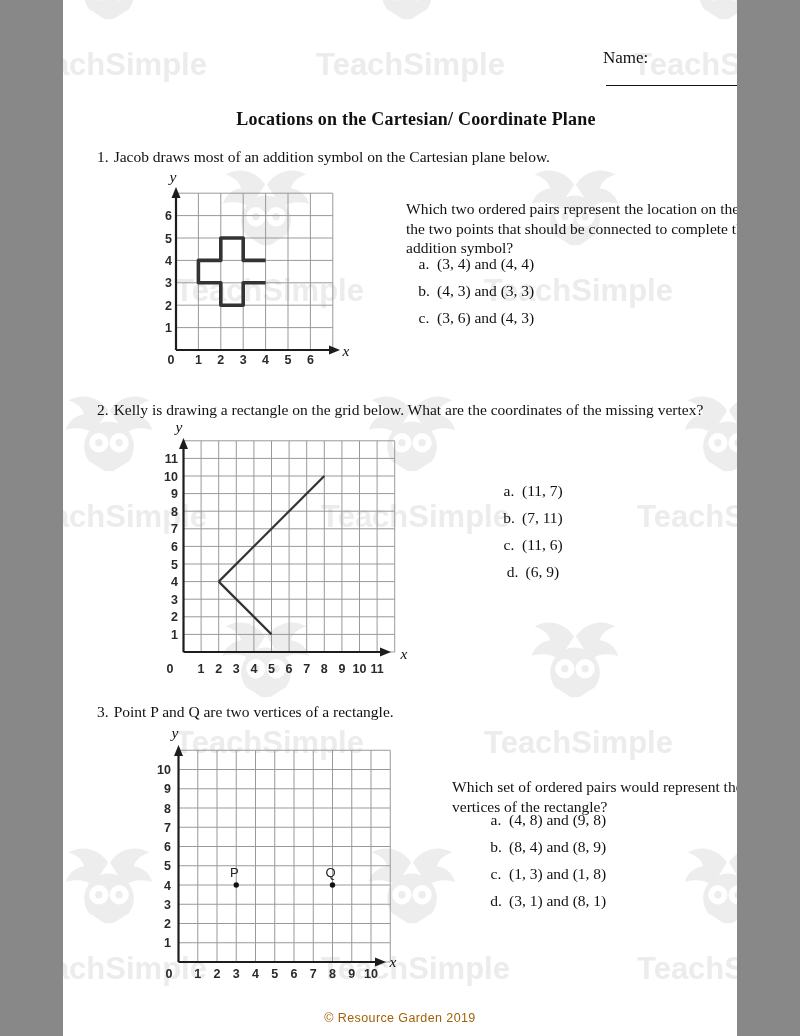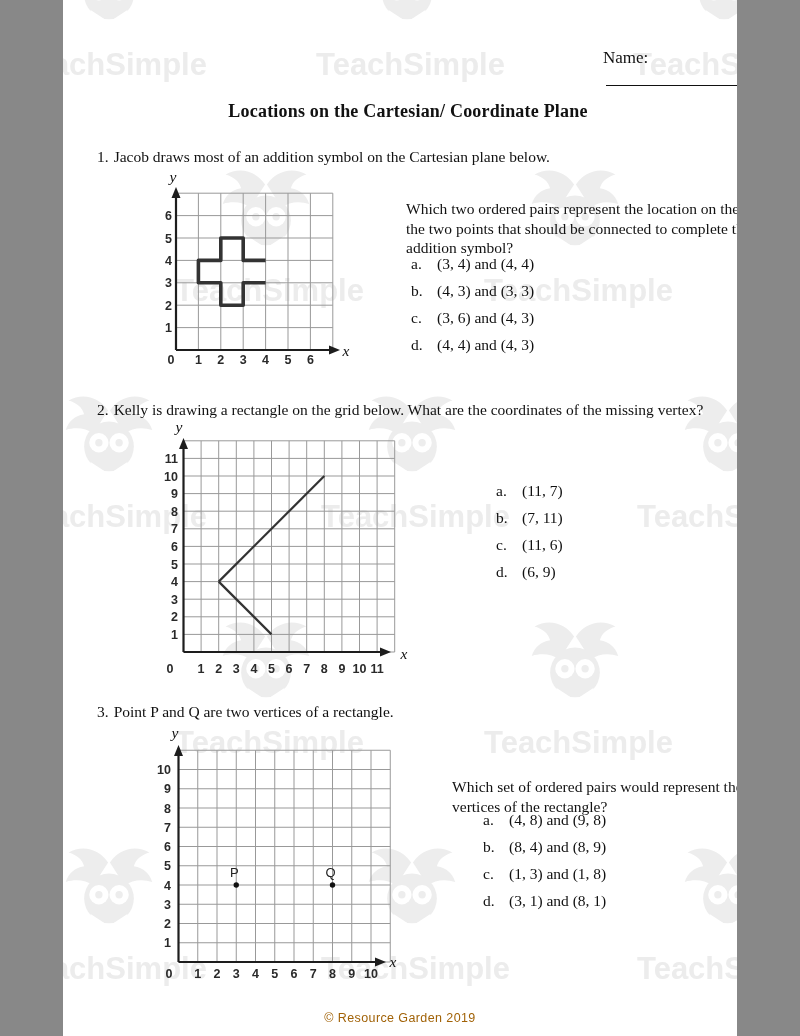--- a/index.html
+++ b/index.html
@@ -15,27 +15,27 @@
     font-weight:bold; font-size:31px; letter-spacing:0px;
     color:#ececec; white-space:nowrap; user-select:none;
   }
   .wm-owl{position:absolute; width:92px; height:92px;}
   
   .content{position:absolute; inset:0; z-index:1;}
   .name-row{position:absolute; left:540px; top:48px; font-size:17px;}
   .name-line{display:inline-block; width:162px; border-bottom:1.4px solid #111; height:17px; margin-left:3px;}
   .title{
     position:absolute; top:93px; left:0; width:100%; text-align:center;
-    font-size:18px; font-weight:bold; letter-spacing:0.2px; margin:8px;
+    font-size:18px; font-weight:bold; letter-spacing:0.2px; margin:16px;
   }
   .intro{position:absolute; left:30px; font-size:15.5px; margin:4px; white-space:nowrap;}
   .intro .qnum{margin-right:5px;}
   .prompt{position:absolute; font-size:15.5px; line-height:19.5px; margin:16px;}
   .options{position:absolute;}
-  .option{height:27px; font-size:15.5px;}
+  .option{height:27px; font-size:15.5px;text-align:center;}
   .option-letter{display:inline-block; width:26px;}
   .grid-svg{position:absolute;}
   .footer{
     position:absolute; top:1011px; left:0; width:100%; text-align:center;
     font-family:"Liberation Sans", sans-serif; font-size:12.5px;
     color:#a16207; letter-spacing:0.4px;
   }
 </style>
 </head>
 <body>
@@ -132,21 +132,20 @@
 
     <h1 class="title">Locations on the Cartesian/ Coordinate Plane</h1>
 
     <section>
       <p class="intro" style="top:144px"><span class="qnum">1.</span><span>Jacob draws most of an addition symbol on the Cartesian plane below.</span></p>
       <p class="prompt" style="left:327px; top:183px; width:398px">Which two ordered pairs represent the location on the grid of the two points that should be connected to complete the addition symbol?</p>
       <div class="options" style="left:348px; top:255px">
         <div class="option"><span class="option-letter">a.</span><span>(3, 4) and (4, 4)</span></div>
         <div class="option"><span class="option-letter">b.</span><span>(4, 3) and (3, 3)</span></div>
         <div class="option"><span class="option-letter">c.</span><span>(3, 6) and (4, 3)</span></div>
-        <div class="option"><span class="option-letter">d.</span><span>(4, 4) and (4, 3)</span></div>
       </div>
     </section>
 
     <section>
       <p class="intro" style="top:397px"><span class="qnum">2.</span><span>Kelly is drawing a rectangle on the grid below. What are the coordinates of the missing vertex?</span></p>
       <div class="options" style="left:433px; top:482px">
         <div class="option"><span class="option-letter">a.</span><span>(11, 7)</span></div>
         <div class="option"><span class="option-letter">b.</span><span>(7, 11)</span></div>
         <div class="option"><span class="option-letter">c.</span><span>(11, 6)</span></div>
         <div class="option"><span class="option-letter">d.</span><span>(6, 9)</span></div>

